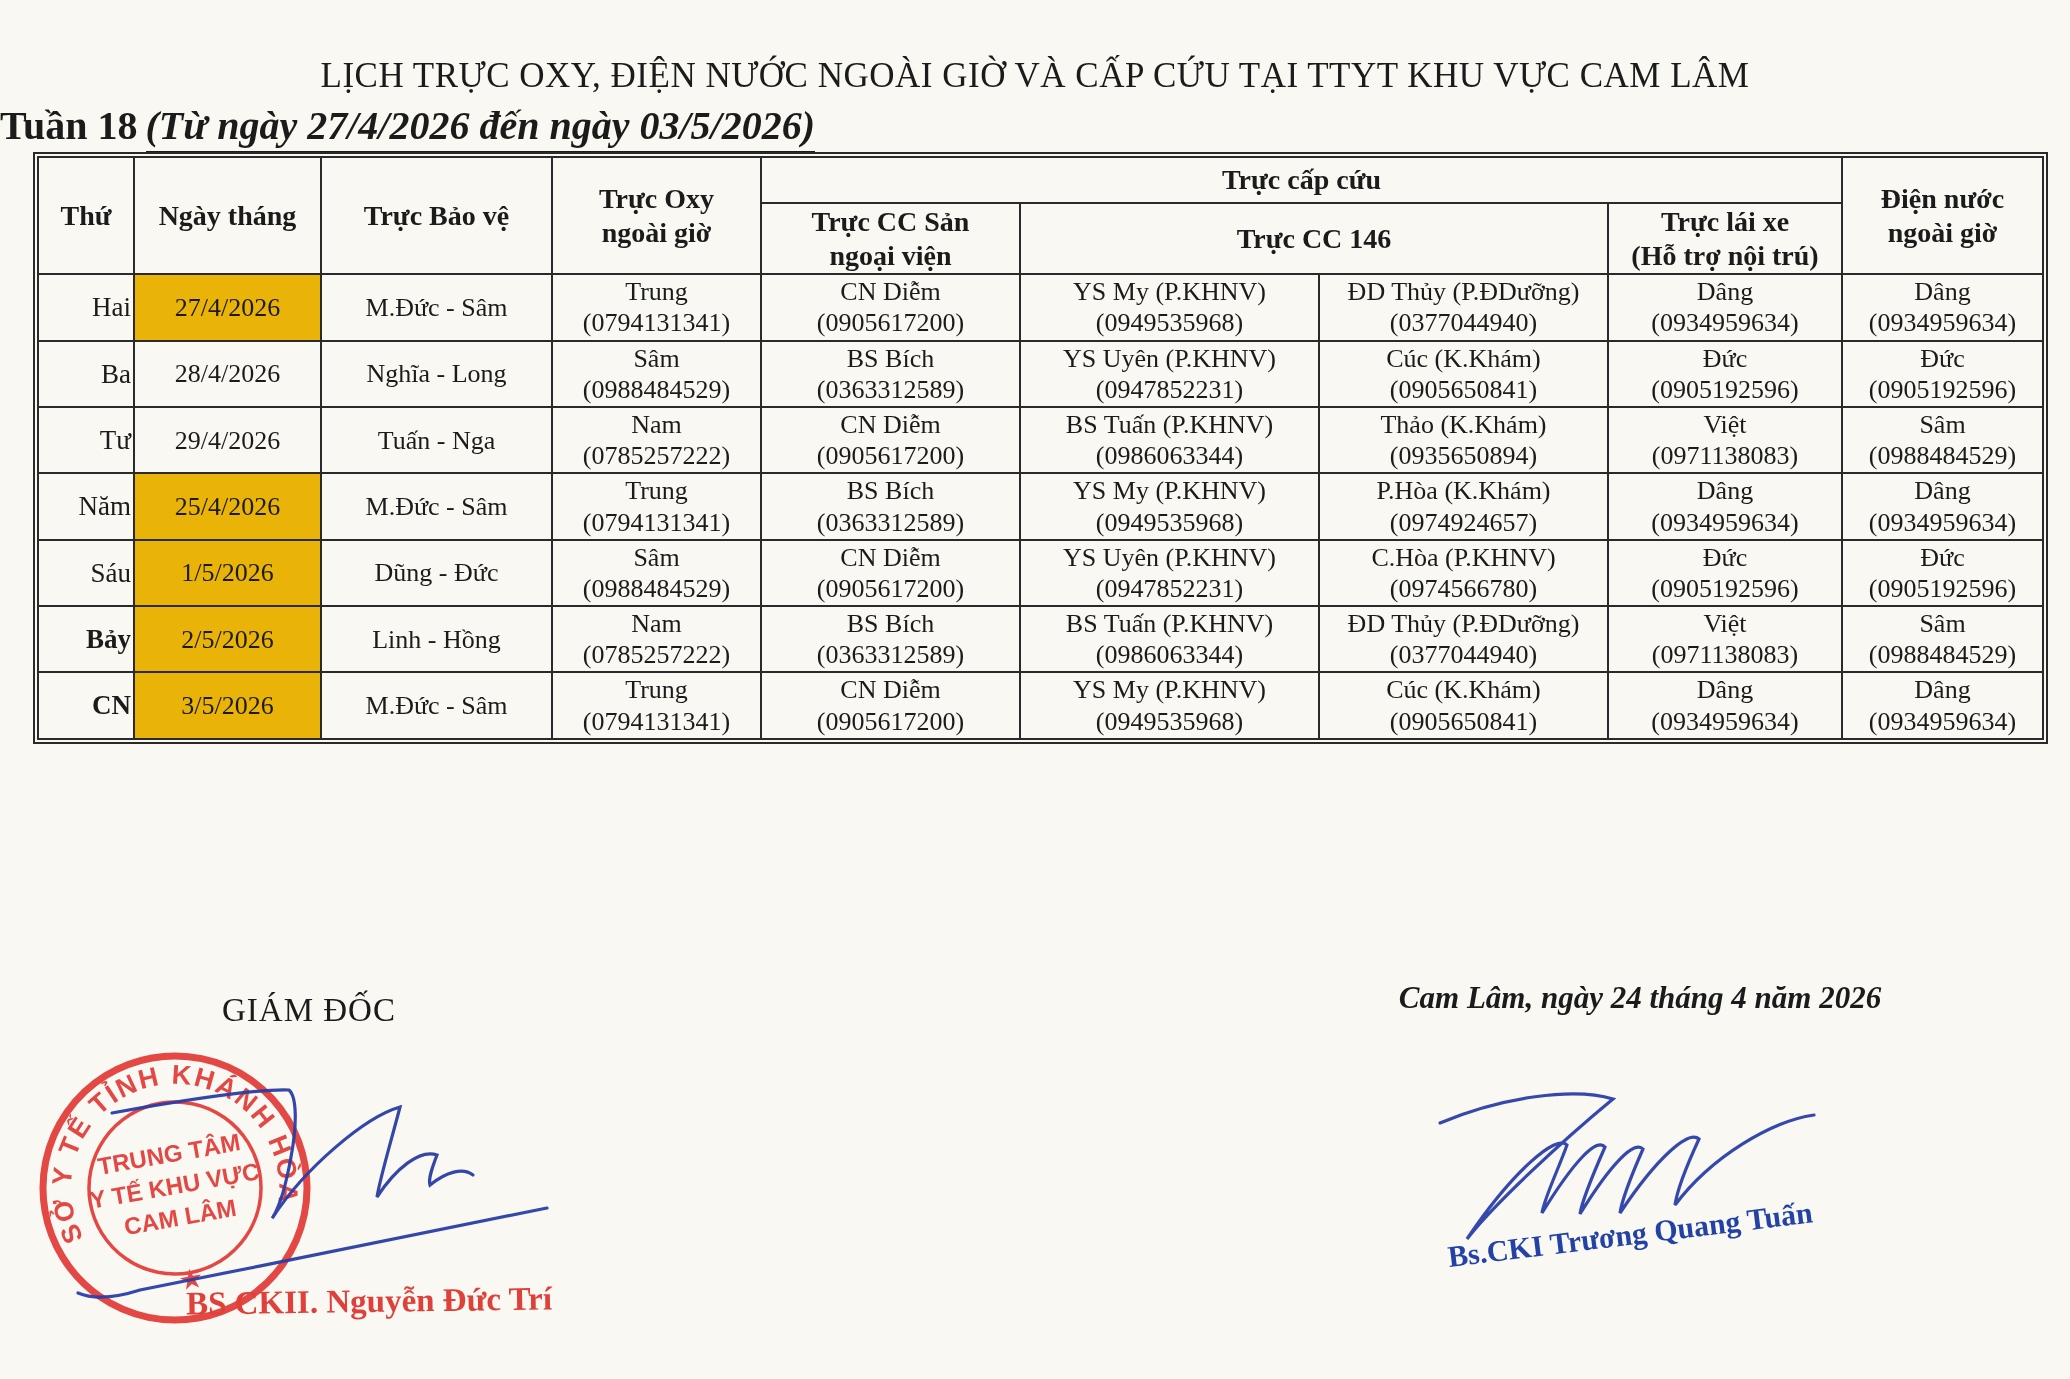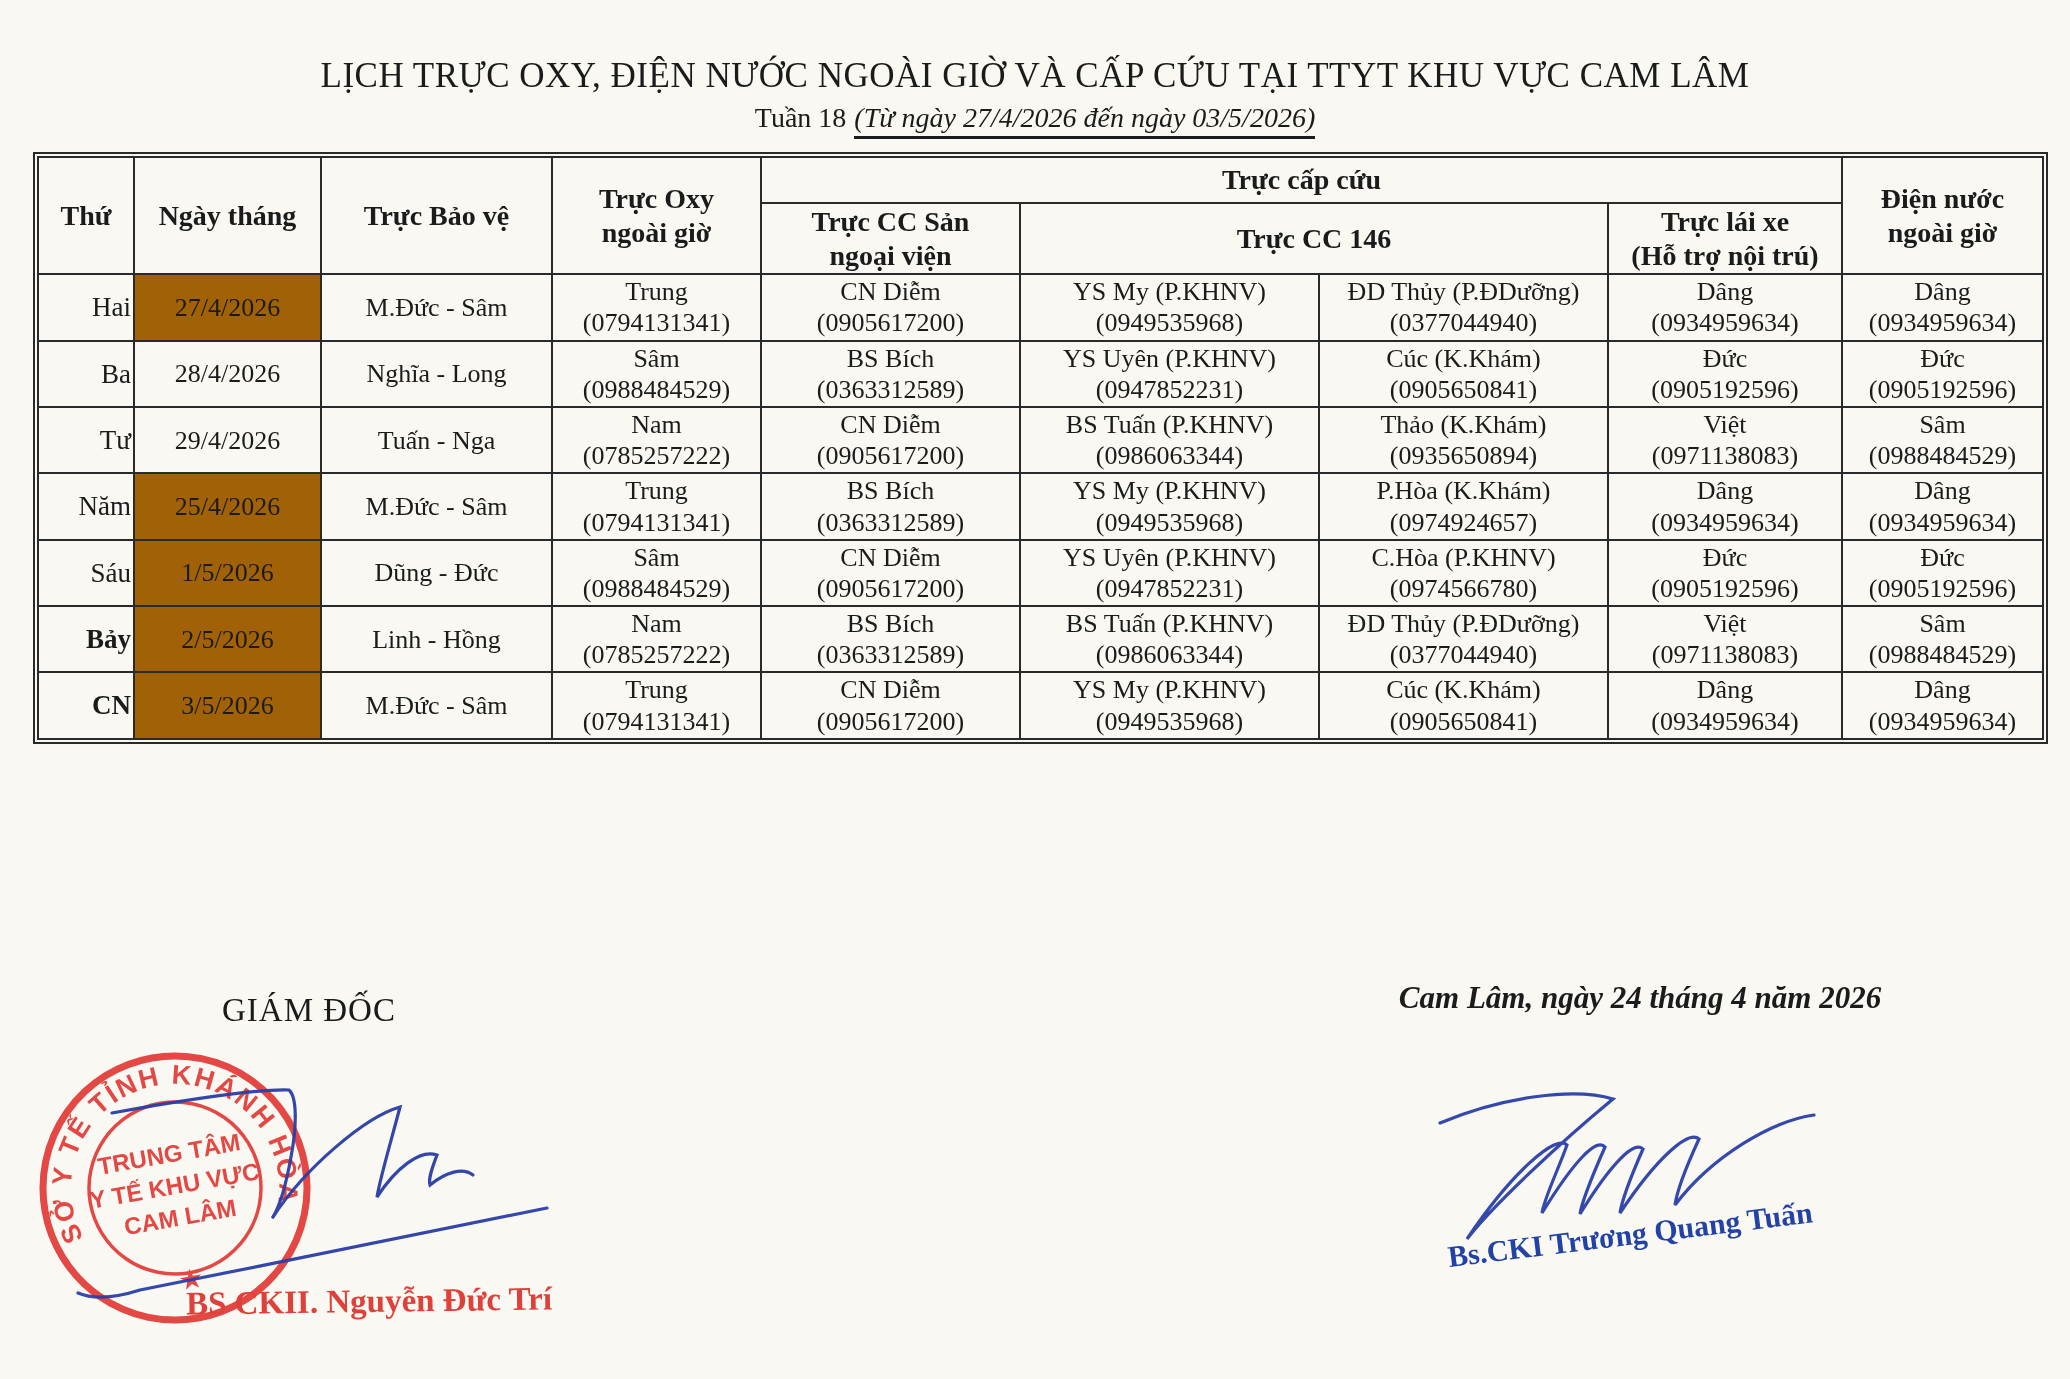--- a/index.html
+++ b/index.html
@@ -8,37 +8,37 @@
     background:#f9f8f2;
     color:#1b1b1b;
     font-family:"Liberation Serif", serif;
   }
   
   .title{
     position:absolute;top:56px;left:0;width:100%;text-align:center;
     font-size:35px;font-weight:normal;letter-spacing:.5px;white-space:nowrap;
   }
   .subtitle{
-    position:absolute;top:102px;left:0;width:100%;text-align:center;
-    font-size:28px;font-weight:normal;white-space:nowrap;
+    position:absolute;top:102px;left:0;width:100%;
+    font-size:40px;font-weight:bold;white-space:nowrap;
   }
   .subtitle .range{font-style:italic;border-bottom:3px solid #1b1b1b;padding-bottom:3px;margin-left:8px;}
   
   .tablewrap{
     position:absolute;left:33px;top:152px;width:2007px;
     border:2px solid #2a2a2a;padding:2px;background:transparent;
   }
   table{border-collapse:collapse;width:100%;table-layout:fixed;}
   th,td{border:2px solid #2a2a2a;text-align:center;vertical-align:middle;padding:1px 2px;overflow:hidden;}
   th{font-size:28px;font-weight:bold;line-height:1.2;}
   td{font-size:26px;line-height:1.2;}
   tr.h1{height:46px;}
   tr.h2{height:56px;}
   tbody tr{height:59px;}
-  td.shaded{background:#a16207;}
+  td.shaded{background:#eab308;}
   td.day{font-size:27px;text-align:right;}
   tr.boldday td.day{font-weight:bold;}
   
   .footnote{position:absolute;left:26px;top:901px;font-size:28.5px;white-space:nowrap;}
   
   .right-sign{position:absolute;left:1270px;top:980px;width:740px;text-align:center;}
   .place-date{font-size:31px;font-style:italic;font-weight:bold;}
   .dept{font-size:31px;font-weight:bold;margin-top:5px;}
   .blue-name{
     position:absolute;left:1448px;top:1240px;font-size:30px;font-weight:bold;

